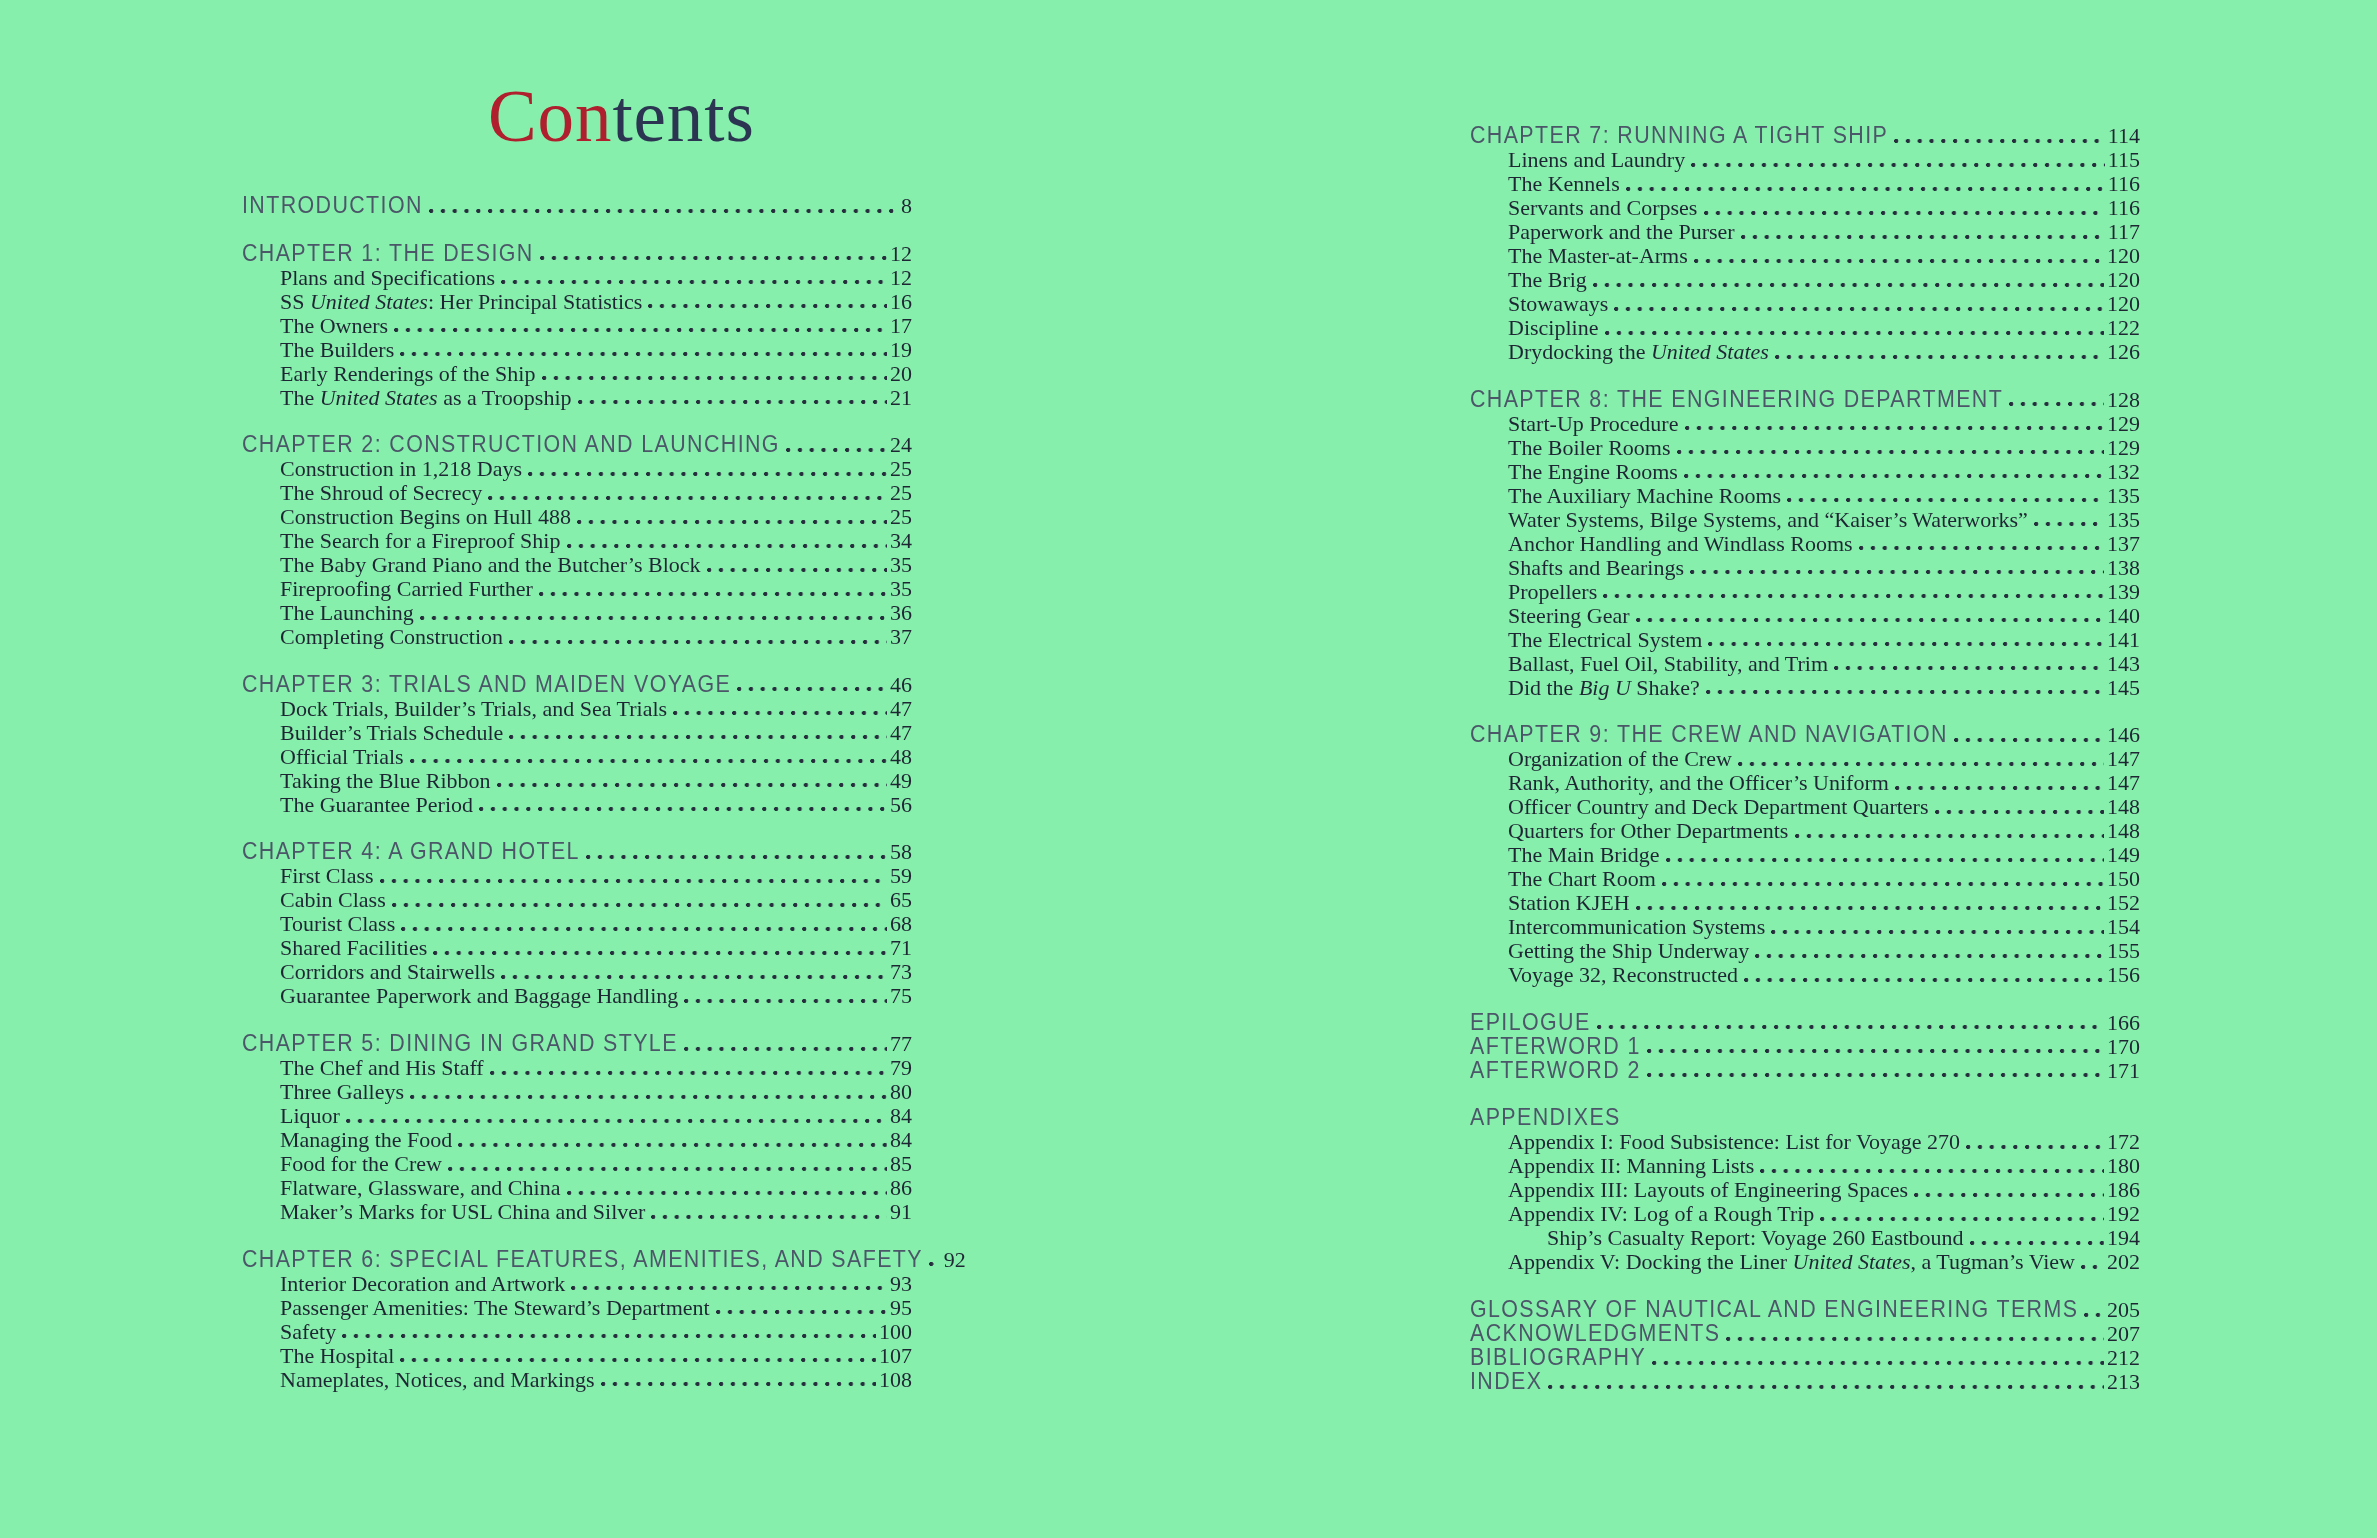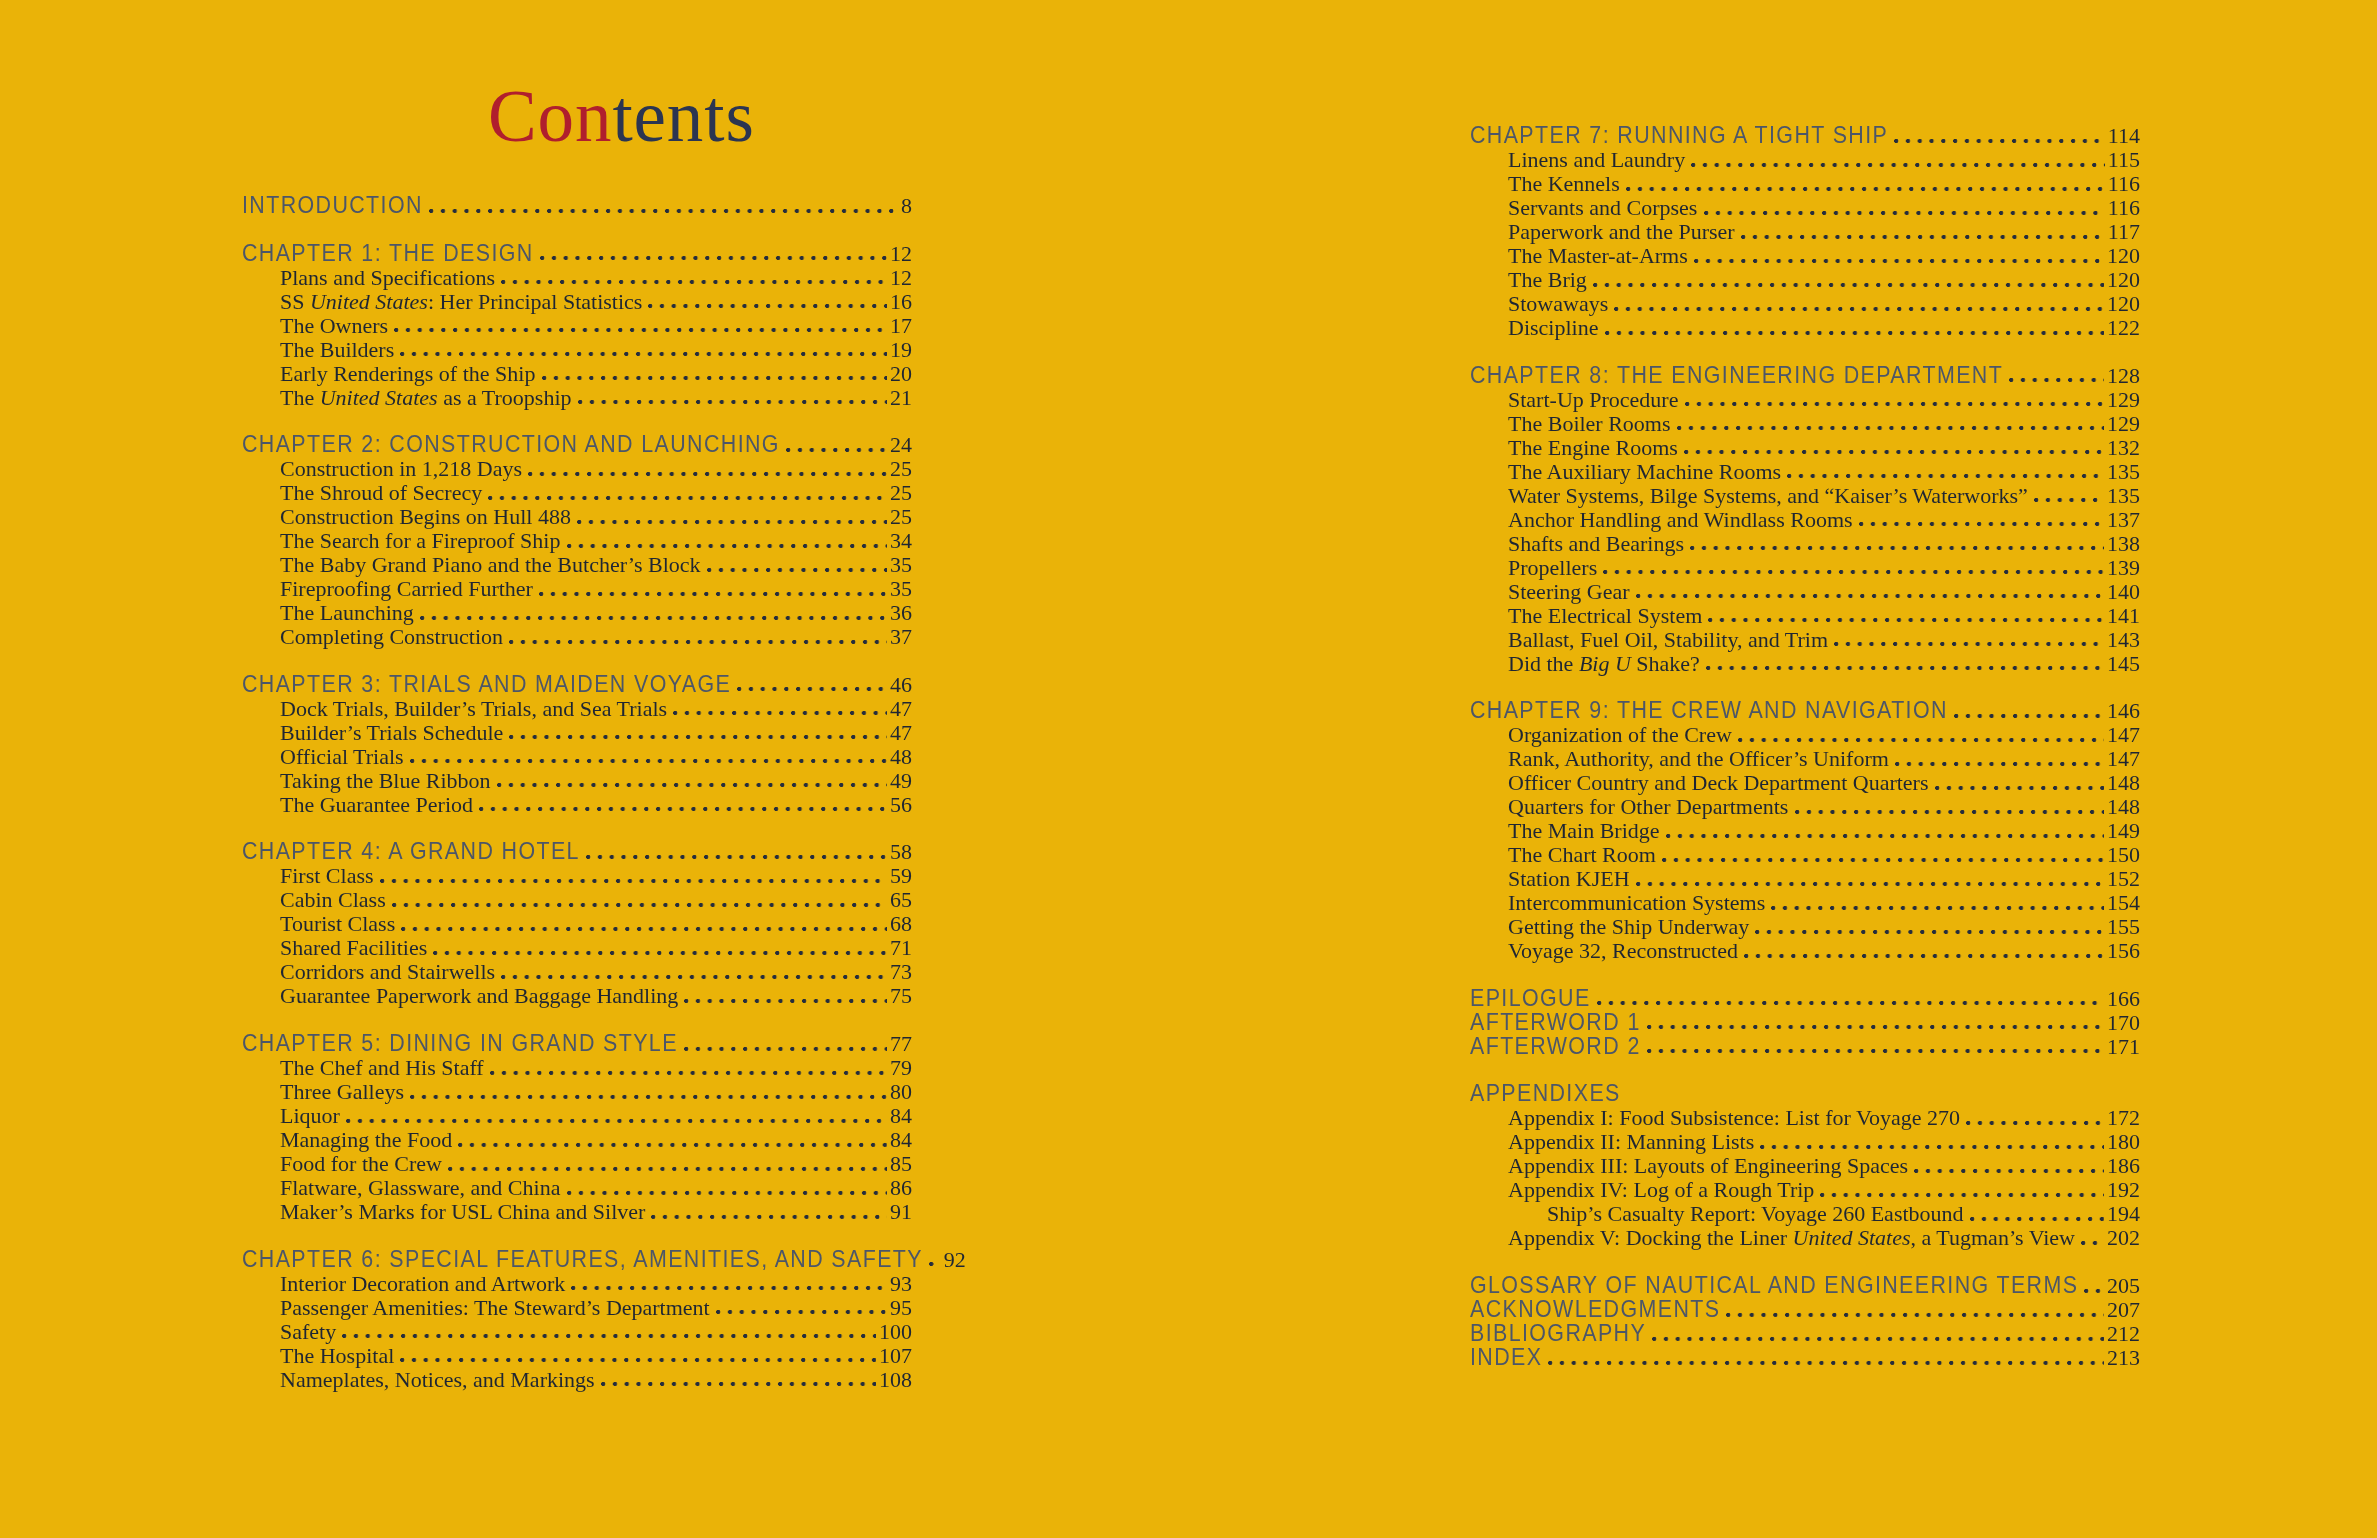--- a/index.html
+++ b/index.html
@@ -1,20 +1,20 @@
 <!DOCTYPE html>
 <html style="font-size:14px"><head>
 <meta charset="utf-8">
 <style>
   html, body { margin: 0; padding: 0; background: #ffffff; }
   .page {
     position: relative;
     width: 2377px;
     height: 1538px;
-    background: #eab308;
+    background: #86efac;
     overflow: hidden;
     font-family: "Liberation Serif", serif;
   }
   .book-title {
     position: absolute;
     left: 488px;
     top: 75px;
     font-family: "Liberation Serif", serif;
     font-size: 73px;
     font-weight: 400;
@@ -346,20 +346,25 @@
         <div class="row item-row">
           <span class="label">Stowaways</span>
           <span class="dots"></span>
           <span class="pagenum">120</span>
         </div>
         <div class="row item-row">
           <span class="label">Discipline</span>
           <span class="dots"></span>
           <span class="pagenum">122</span>
         </div>
+        <div class="row item-row">
+          <span class="label">Drydocking the <i>United States</i></span>
+          <span class="dots"></span>
+          <span class="pagenum">126</span>
+        </div>
       </div>
       <div class="block">
         <div class="row heading-row">
           <span class="label">CHAPTER 8: THE ENGINEERING DEPARTMENT</span>
           <span class="dots"></span>
           <span class="pagenum">128</span>
         </div>
         <div class="row item-row">
           <span class="label">Start-Up Procedure</span>
           <span class="dots"></span>

